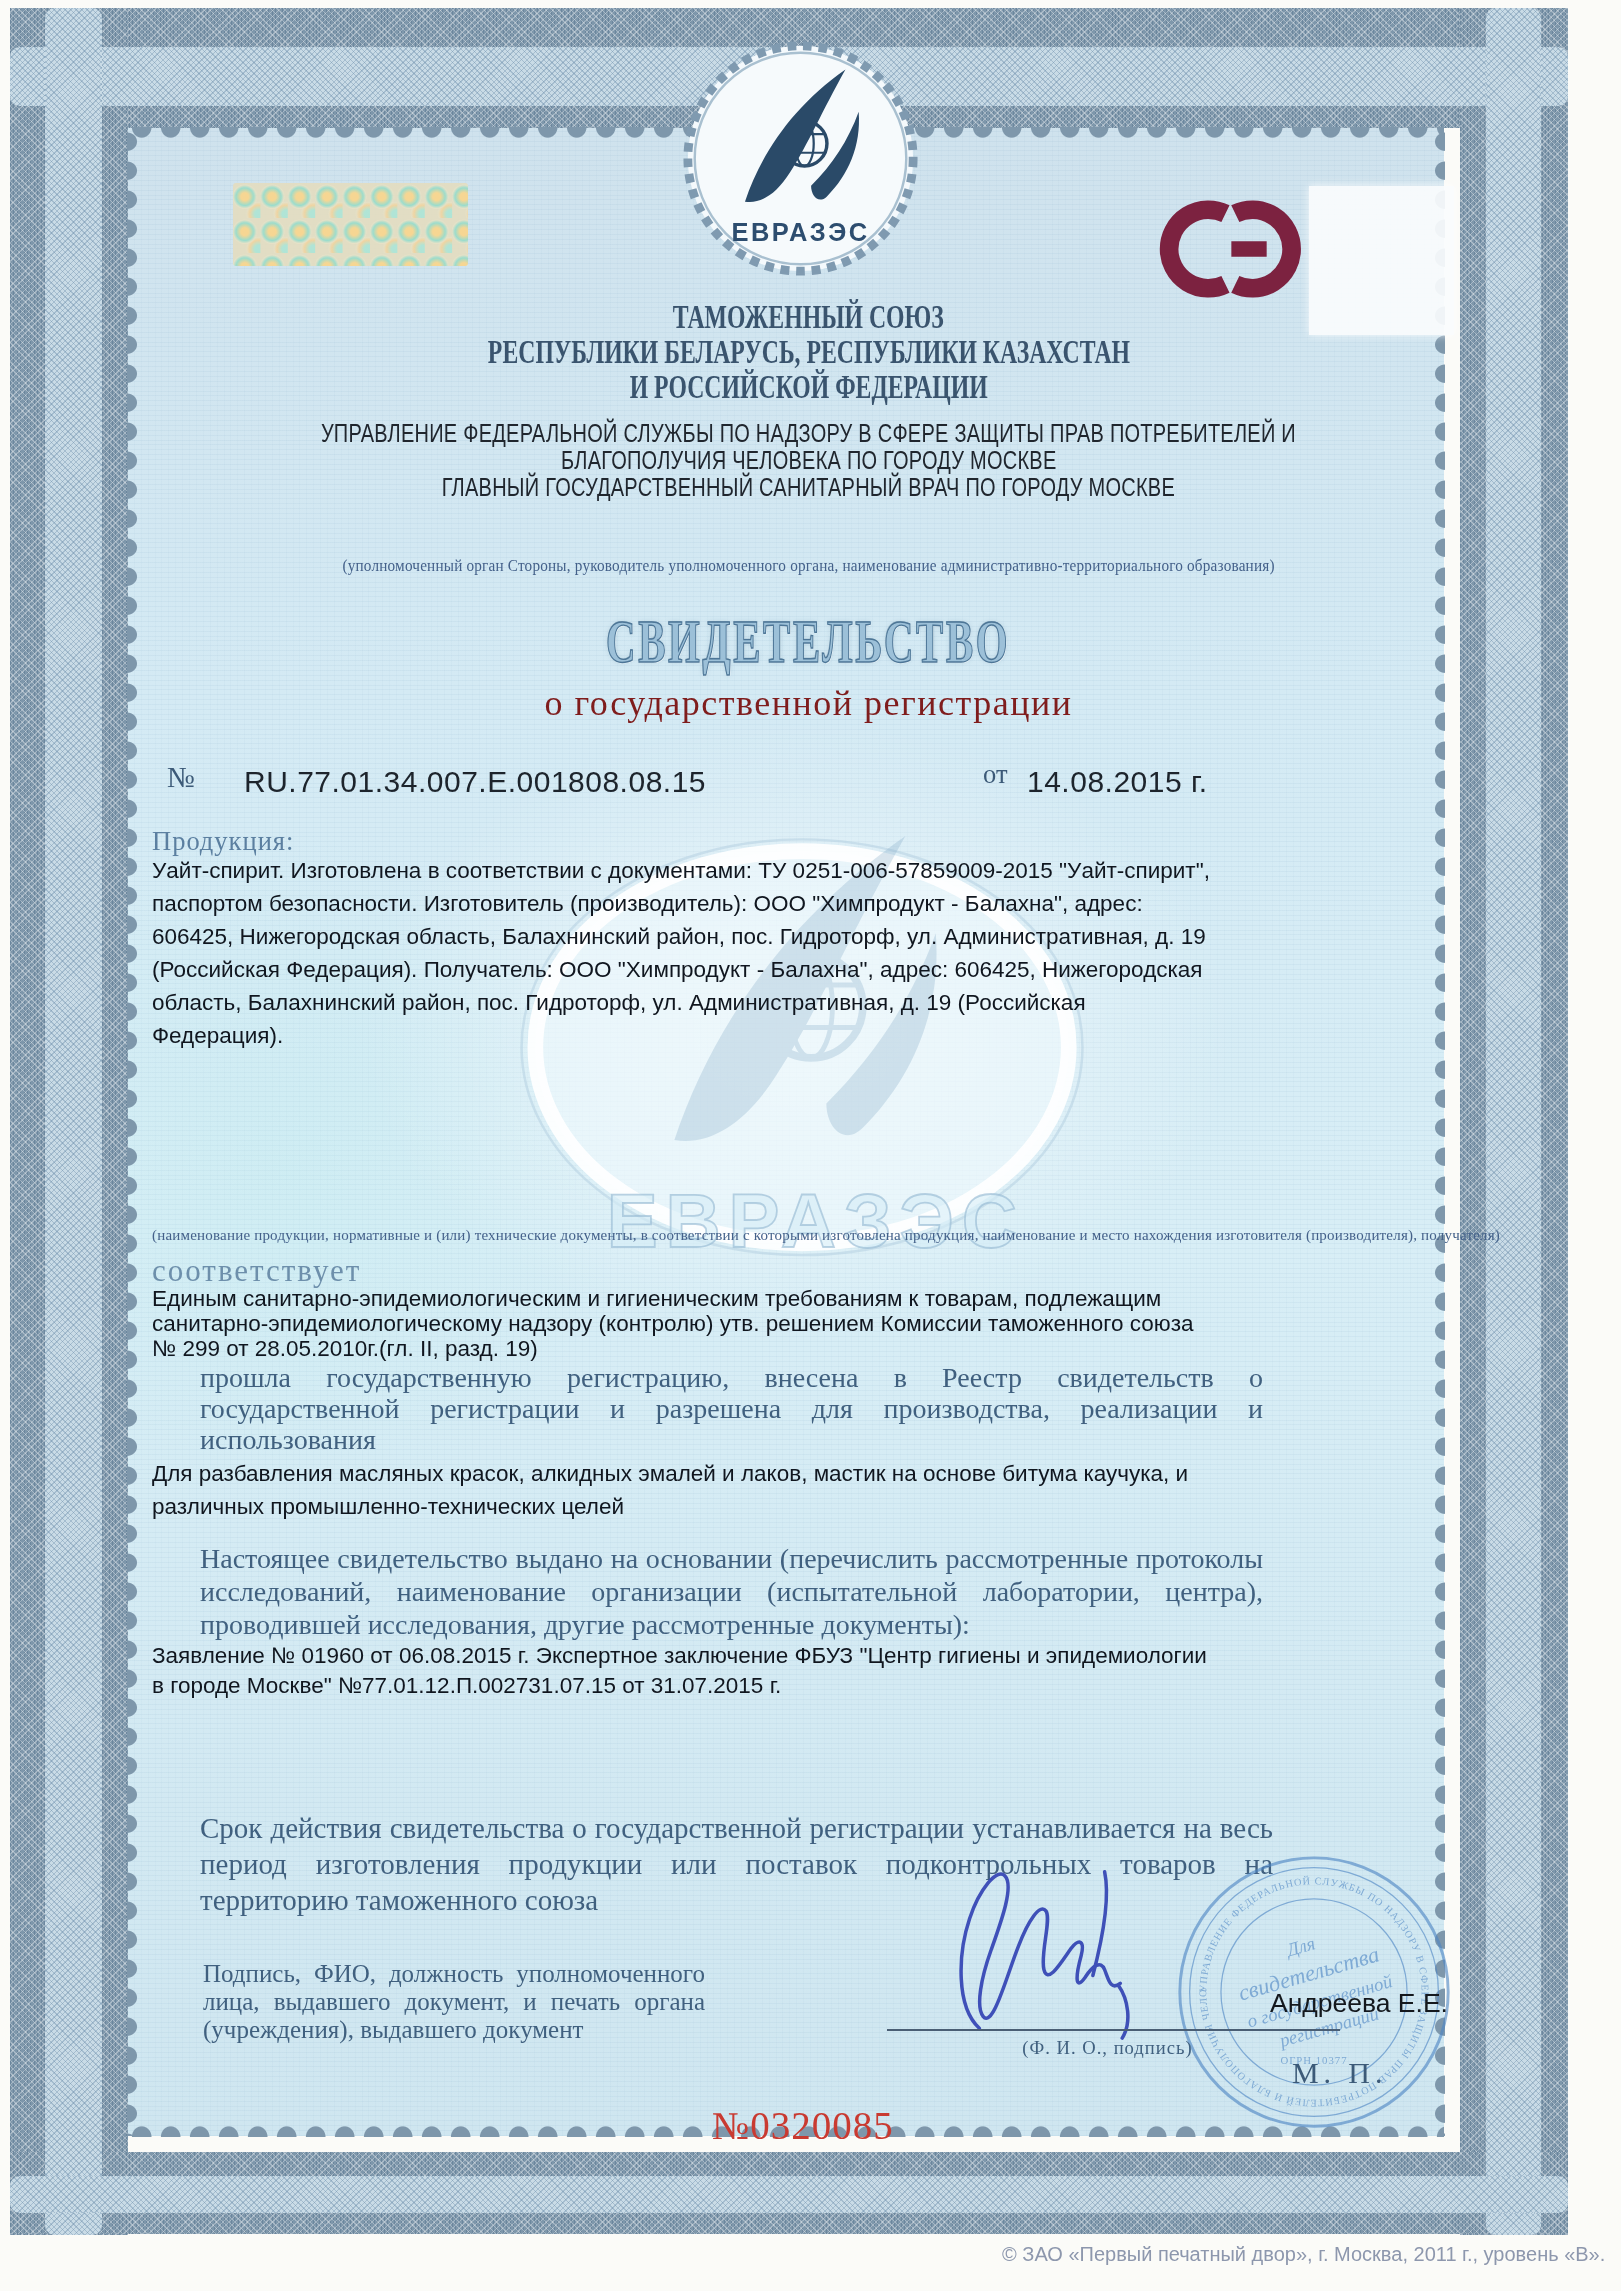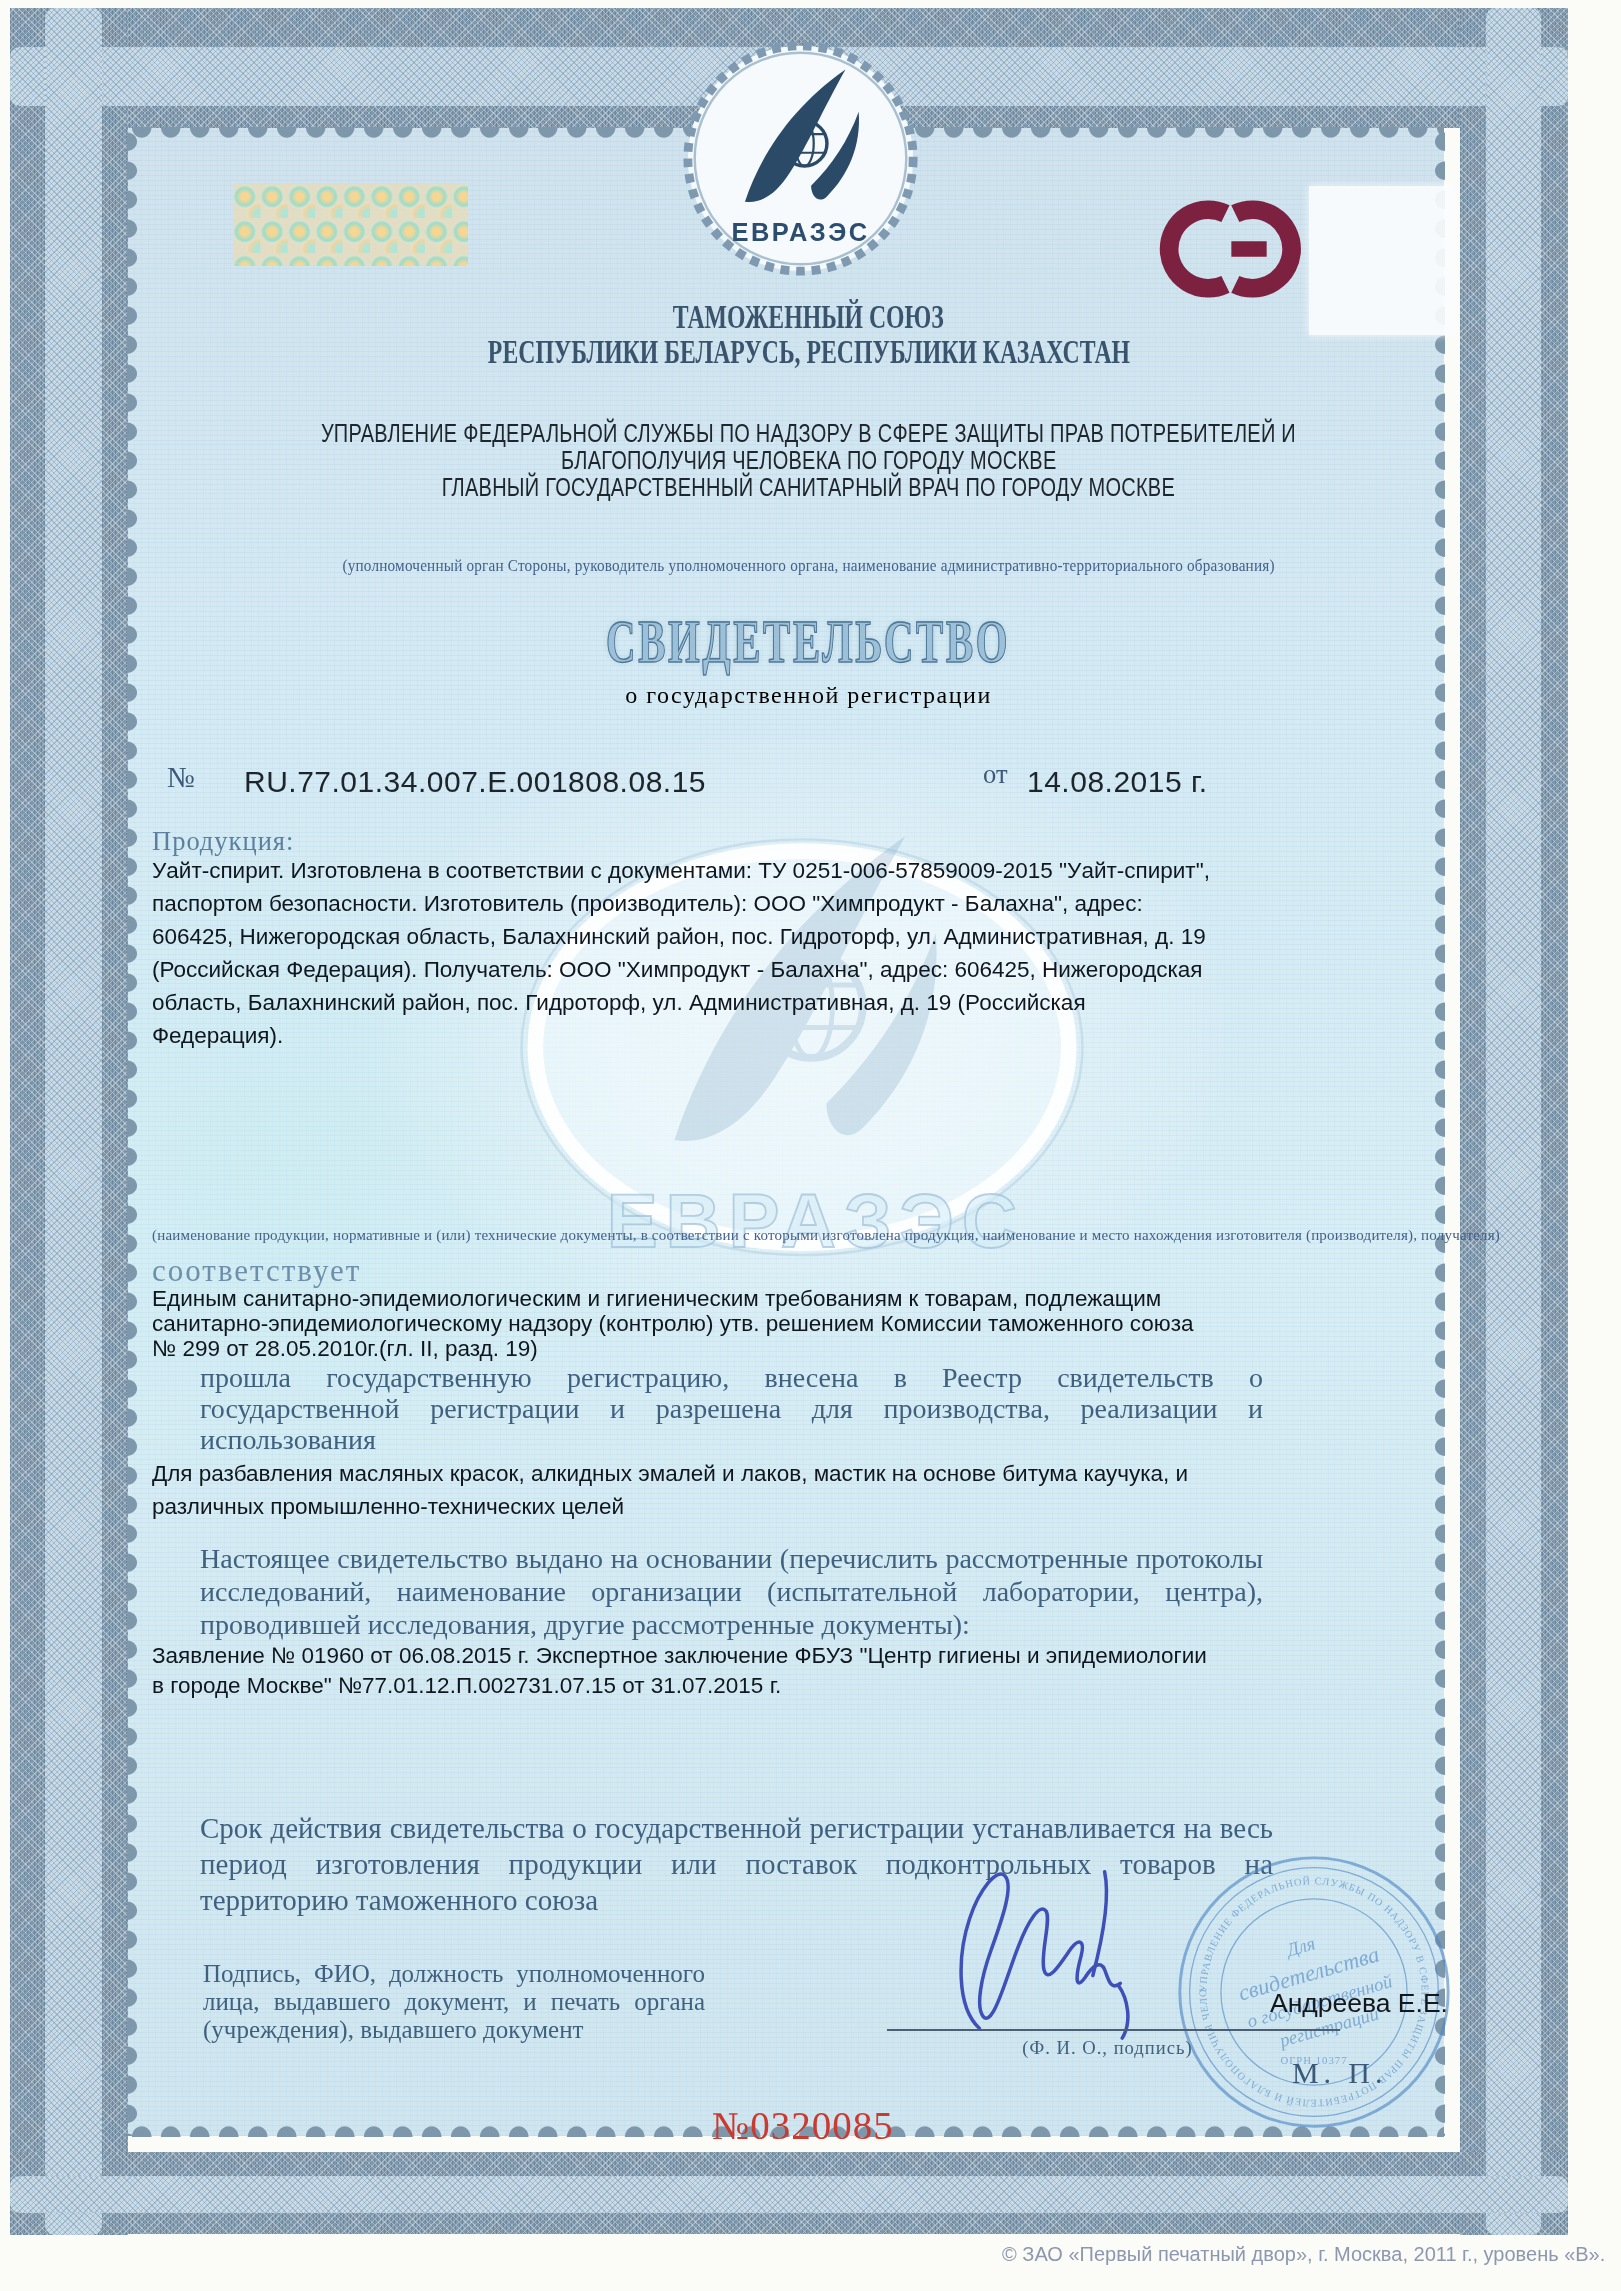--- a/index.html
+++ b/index.html
@@ -33,21 +33,21 @@
       linear-gradient(180deg,#cfe2ed 0%,#d4eaf4 28%,#d8eef6 55%,#cfe6f0 100%);}
   
   .cond{display:inline-block;transform:scaleX(var(--sx,1));transform-origin:50% 50%;white-space:nowrap;}
   .center{text-align:center;}
   .hline{color:#3a546e;font-weight:bold;font-size:33px;line-height:35px;}
   .aline{color:#20262e;font-size:25px;line-height:27px;letter-spacing:0.3px;}
   .smallcap{color:#44618a;font-size:15.7px;letter-spacing:0.2px;}
   .doc-title{font-weight:bold;font-size:62px;letter-spacing:3.9px;color:#9cc0d8;
     -webkit-text-stroke:1.4px #4d7697;
     text-shadow:1px 1px 0 rgba(255,255,255,.65),-1px -1px 0 rgba(62,100,130,.38),0 0 5.9px rgba(90,130,160,.25);}
-  .doc-subtitle{font-size:24px;letter-spacing:1.5px;color:#000000;}
+  .doc-subtitle{font-size:36px;letter-spacing:1.5px;color:#7f1d1d;}
   .bluelabel{color:#5b7fa0;}
   .body-sans{color:#10161f;font-size:22.5px;line-height:33px;}
   .body-serif{color:#40607f;text-align:justify;}
   .j{text-align:justify;margin-left:48px;}
   .nw{white-space:nowrap;}
   .redno{color:#c93a31;font-weight:normal;font-size:39px;letter-spacing:1px;}
   .footer{color:#8d97ad;font-size:20px;}
   svg text{font-family:"Liberation Serif",serif;}
 </style>
 </head>
@@ -111,20 +111,21 @@
       <line x1="-13" y1="9" x2="19" y2="9" stroke="#2a4a68" stroke-width="1.7"></line>
       <path d="M -42,46 C -30,10 -6,-26 34,-54 C 16,-22 6,2 -8,24 C -18,40 -30,48 -42,46 Z" fill="#2a4a68"></path>
       <path d="M 8,34 C 24,18 36,0 44,-22 C 46,4 36,26 20,42 C 14,48 8,42 8,34 Z" fill="#2a4a68"></path>
     </g>
     <text x="122" y="210" text-anchor="middle" font-size="26" font-weight="bold" letter-spacing="2.5" fill="#2d4d6f" style="font-family:'Liberation Sans',sans-serif">ЕВРАЗЭС</text>
   </svg>
 
   <div class="abs serif center" style="left:147px;top:300px;width:1323px;">
     <div class="hline"><span class="cond" style="--sx:.72">ТАМОЖЕННЫЙ СОЮЗ</span></div>
     <div class="hline"><span class="cond" style="--sx:.72">РЕСПУБЛИКИ БЕЛАРУСЬ, РЕСПУБЛИКИ КАЗАХСТАН</span></div>
+    <div class="hline"><span class="cond" style="--sx:.72">И РОССИЙСКОЙ ФЕДЕРАЦИИ</span></div>
   </div>
 
   <div class="abs sans center" style="left:147px;top:420px;width:1323px;">
     <div class="aline"><span class="cond" style="--sx:.8">УПРАВЛЕНИЕ ФЕДЕРАЛЬНОЙ СЛУЖБЫ ПО НАДЗОРУ В СФЕРЕ ЗАЩИТЫ ПРАВ ПОТРЕБИТЕЛЕЙ И</span></div>
     <div class="aline"><span class="cond" style="--sx:.8">БЛАГОПОЛУЧИЯ ЧЕЛОВЕКА ПО ГОРОДУ МОСКВЕ</span></div>
     <div class="aline"><span class="cond" style="--sx:.8">ГЛАВНЫЙ ГОСУДАРСТВЕННЫЙ САНИТАРНЫЙ ВРАЧ ПО ГОРОДУ МОСКВЕ</span></div>
   </div>
   <div class="abs serif center smallcap" style="left:147px;top:557px;width:1323px;">
     <span class="cond" style="--sx:.97">(уполномоченный орган Стороны, руководитель уполномоченного органа, наименование административно-территориального образования)</span>
   </div>

